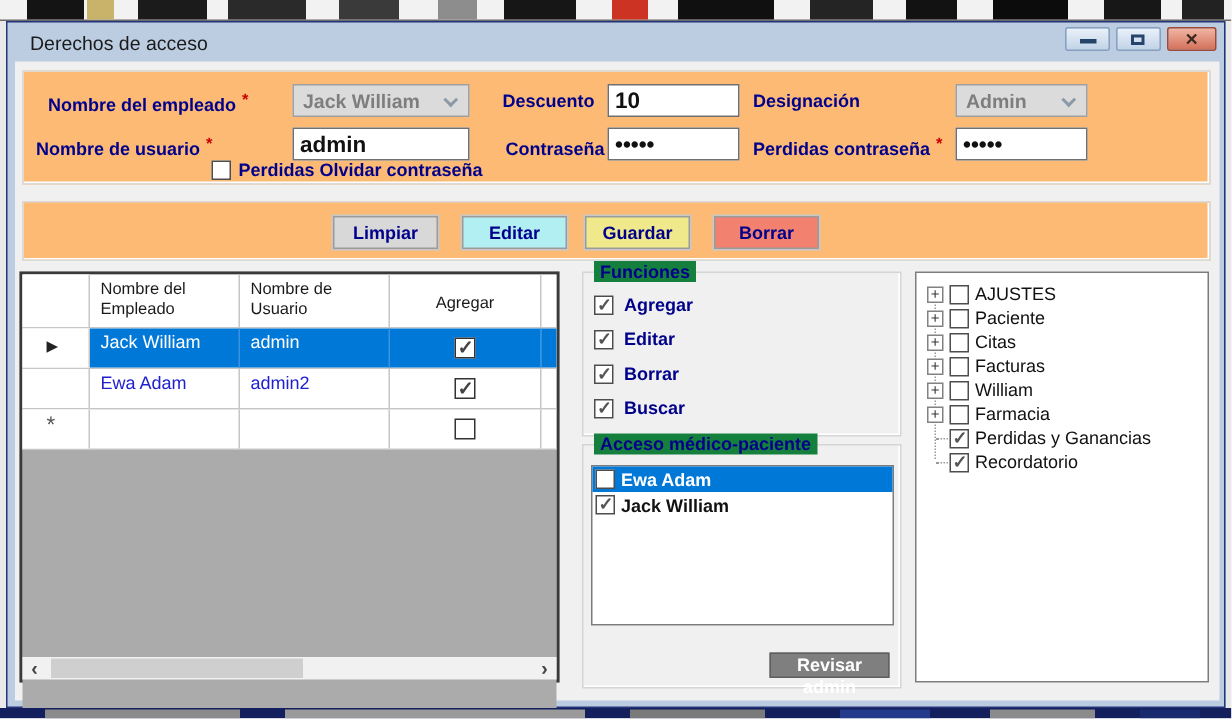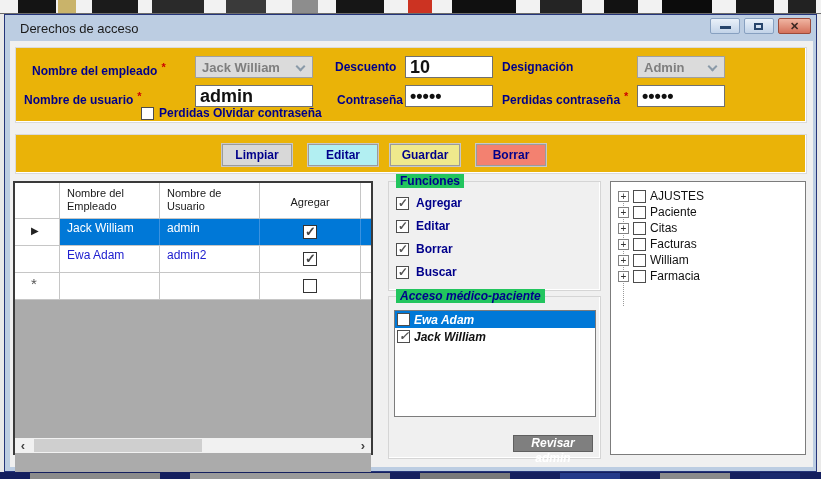--- a/index.html
+++ b/index.html
@@ -23,24 +23,24 @@
   .wb.close { width:33px; background:linear-gradient(#f0b5a2,#d4715b); border-color:#9c4a3a; }
   .glyph-min { position:absolute; left:9px; bottom:4px; width:11px; height:3px; background:#27456b; }
   .glyph-max { position:absolute; left:9px; top:4px; width:9px; height:7px; border:2px solid #27456b; }
   .glyph-x { position:absolute; width:100%; text-align:center; top:1px; font-size:11px; font-weight:bold; color:#3c2822; }
 
   .client { position:absolute; left:5px; top:26px; width:803px; height:426px; background:#f0f0f0; }
 
   
   .navy { color:#00008b; font-weight:bold; font-size:12px; }
   .req { color:#cc0000; font-weight:bold; font-size:11px; vertical-align:4px; margin-left:4px; }
-  .etched { border:1px solid #dadada; box-shadow:inset -1px -1px 0 #ffffff; background:#eab308; }
+  .etched { border:1px solid #dadada; box-shadow:inset -1px -1px 0 #ffffff; background:#fdba74; }
 
   .tbox { position:absolute; height:22px; border:1px solid #707070; background:#ffffff;
-          font-family:"Liberation Sans",sans-serif; font-size:18px; font-weight:bold; color:#111;
+          font-family:"Liberation Sans",sans-serif; font-size:15px; font-weight:bold; color:#111;
           padding-left:4px; }
   .combo { position:absolute; height:22px; border:1px solid #a0a0a0; background:#dbdbdb; }
   .combo .cval { position:absolute; left:6px; top:3px; font-size:13px; font-weight:bold; color:#7e7e7e; }
   .chev { position:absolute; right:8px; top:6px; width:7px; height:7px;
           border-right:2px solid #8a9aa8; border-bottom:2px solid #8a9aa8; transform:rotate(45deg); }
 
   .cb { width:13px; height:13px; border:1px solid #4d4d4d; background:#fff; position:relative; flex:none; }
   .cb.on::after { content:"\2713"; position:absolute; left:1px; top:-2px; font-size:12px; font-weight:bold; color:#555; }
 
   
@@ -76,25 +76,25 @@
   .gcb { width:14px; height:14px; border:1px solid #333; background:#fff; position:relative; }
   .gcb.on::after { content:"\2713"; position:absolute; left:1px; top:-2px; font-size:13px; font-weight:bold; color:#444; }
   .g-fill { height:175px; background:#ababab; }
   .g-hsb { position:absolute; left:0; bottom:0; width:100%; height:15px; background:#f1f1f1; display:flex; align-items:center; }
   .g-hsb .arr { width:16px; text-align:center; font-size:13px; font-weight:bold; color:#444; line-height:15px; }
   .g-hsb .thumb { position:absolute; left:19px; width:168px; height:13px; top:1px; background:#cfcfcf; }
   .g-hsb .arr.right { position:absolute; right:0; }
 
   
   .group { position:absolute; border:1px solid #d5d5d5; box-shadow:inset -1px -1px 0 #fff; }
-  .group .g-title { position:absolute; left:7px; top:-8px; background:#22c55e; padding:0 4px; white-space:nowrap; }
+  .group .g-title { position:absolute; left:7px; top:-8px; background:#15803d; padding:0 4px; white-space:nowrap; }
   .funciones { left:378px; top:140px; width:213px; height:110px; }
   .fn-item { position:absolute; left:7px; display:flex; align-items:center; gap:7px; }
 
-  .acceso { left:378px; top:255px; width:213px; height:163px;font-style:italic; }
+  .acceso { left:378px; top:255px; width:213px; height:163px; }
   .listbox { position:absolute; left:5px; top:13px; width:202px; height:107px; background:#fff; border:1px solid #7c7c7c; }
   .lb-item { display:flex; align-items:center; height:17px; padding-left:2px; gap:4px;
              font-size:12px; font-weight:bold; color:#111; }
   .lb-item.selected { background:#0078d7; color:#fff; }
   .revisar { position:absolute; right:7px; bottom:6px; width:80px; height:17px; background:#7f7f7f;
              border:1px solid #5f5f5f; color:#fff; font-weight:bold; font-size:12px;
              text-align:center; line-height:15px; }
 
   
   .tree { position:absolute; left:600px; top:140px; width:196px; height:274px; background:#fff; border:1px solid #7c7c7c; }
@@ -293,20 +293,30 @@
         <div class="t-item" style="top:70px">
           <span class="t-exp">+</span>
           <span class="cb t-cb"></span>
           <span class="t-lbl">William</span>
         </div>
         <div class="t-item" style="top:86px">
           <span class="t-exp">+</span>
           <span class="cb t-cb"></span>
           <span class="t-lbl">Farmacia</span>
         </div>
+        <div class="t-item" style="top:102px">
+          <span class="t-hdot"></span>
+          <span class="cb on t-cb"></span>
+          <span class="t-lbl">Perdidas y Ganancias</span>
+        </div>
+        <div class="t-item" style="top:118px">
+          <span class="t-hdot"></span>
+          <span class="cb on t-cb"></span>
+          <span class="t-lbl">Recordatorio</span>
+        </div>
       </div>
 
     </div>
   </div>
 
   <div class="desktop-bottom">
     <div class="frag" style="left:30px;width:130px;background:#8b8b8b"></div>
     <div class="frag" style="left:190px;width:200px;background:#9a9a9a"></div>
     <div class="frag" style="left:420px;width:90px;background:#7a7a7a"></div>
     <div class="frag" style="left:560px;width:60px;background:#243a8a"></div>

